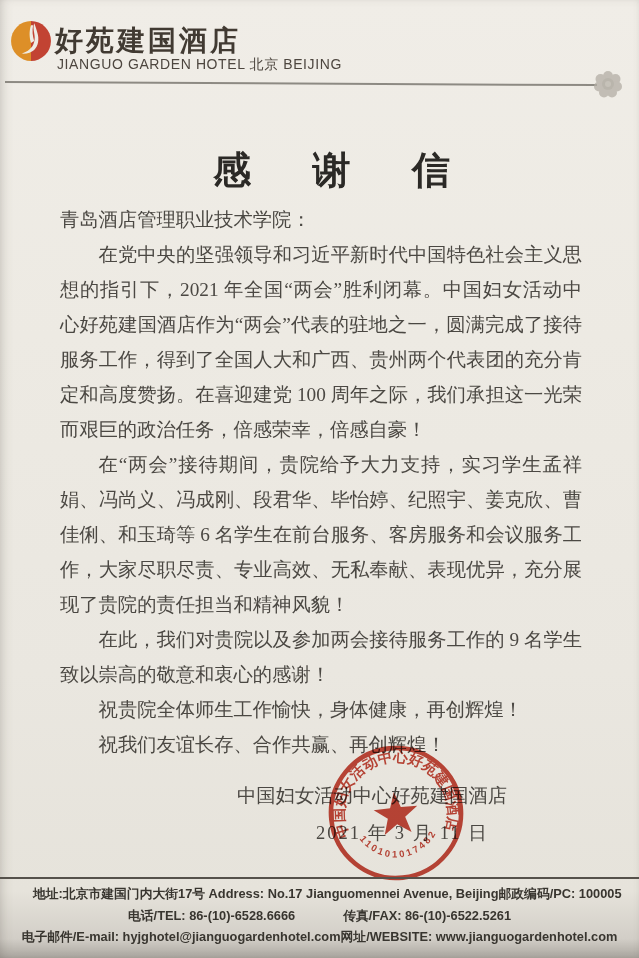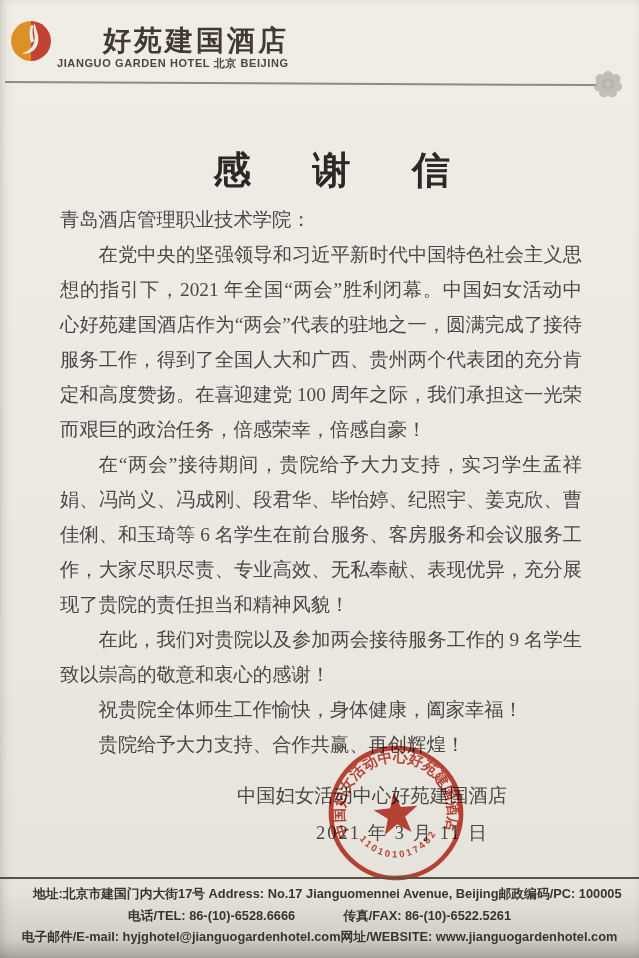--- a/index.html
+++ b/index.html
@@ -5,22 +5,22 @@
   html,body{margin:0;padding:0;}
   body{background:#c9c5be;font-family:"Liberation Serif",serif;}
   .page{
     position:relative;width:639px;height:958px;overflow:hidden;
     background:linear-gradient(180deg,#f0ede7 0%,#edeae3 35%,#eae7e0 70%,#e6e3db 93%,#d2cec7 98%,#aaa69f 100%);
     box-shadow:inset 6px 0 14px -8px rgba(90,85,78,.45), inset -4px 0 10px -8px rgba(90,85,78,.3);
   }
   
   .logo{position:absolute;left:10px;top:20px;width:42px;height:42px;}
   .brand-cn{position:absolute;left:55px;top:22px;font-size:28px;font-weight:700;color:#413a32;
-    font-family:"Liberation Sans",sans-serif;letter-spacing:3px;white-space:nowrap;margin-left:48px;}
-  .brand-en{position:absolute;left:57px;top:56px;font-size:11px;font-weight:700;color:#4d463f;
+    font-family:"Liberation Sans",sans-serif;letter-spacing:3px;white-space:nowrap;}
+  .brand-en{position:absolute;left:57px;top:56px;font-size:14px;font-weight:400;color:#4d463f;
     font-family:"Liberation Sans",sans-serif;letter-spacing:.6px;white-space:nowrap;}
   .head-rule{position:absolute;left:5px;top:81px;width:592px;height:1.6px;background:#8d8a83;
     transform:rotate(.3deg);transform-origin:left center;}
   .rosette{position:absolute;left:590px;top:66px;width:36px;height:36px;opacity:.75;}
   
   .title{position:absolute;left:0;top:133px;width:100%;margin:12px;text-align:center;
     font-size:38px;font-weight:700;color:#2b2926;letter-spacing:26px;padding-left:26px;
     box-sizing:border-box;font-family:"Liberation Serif",serif;}
   .body-text{position:absolute;left:60px;top:202px;width:522px;font-size:19.3px;line-height:35px;
     color:#4b4843;text-align:justify;}
@@ -70,22 +70,22 @@
     </svg>
   </div>
 
   <h1 class="title">感 谢 信</h1>
 
   <div class="body-text">
     <p class="salutation">青岛酒店管理职业技术学院：</p>
     <p>在党中央的坚强领导和习近平新时代中国特色社会主义思想的指引下，2021 年全国“两会”胜利闭幕。中国妇女活动中心好苑建国酒店作为“两会”代表的驻地之一，圆满完成了接待服务工作，得到了全国人大和广西、贵州两个代表团的充分肯定和高度赞扬。在喜迎建党 100 周年之际，我们承担这一光荣而艰巨的政治任务，倍感荣幸，倍感自豪！</p>
     <p>在“两会”接待期间，贵院给予大力支持，实习学生孟祥娟、冯尚义、冯成刚、段君华、毕怡婷、纪照宇、姜克欣、曹佳俐、和玉琦等 6 名学生在前台服务、客房服务和会议服务工作，大家尽职尽责、专业高效、无私奉献、表现优异，充分展现了贵院的责任担当和精神风貌！</p>
     <p>在此，我们对贵院以及参加两会接待服务工作的 9 名学生致以崇高的敬意和衷心的感谢！</p>
-    <p>祝贵院全体师生工作愉快，身体健康，阖家幸福！</p>
-    <p>贵院给予大力支持、合作共赢、再创辉煌！</p>
+    <p>祝贵院全体师生工作愉快，身体健康，再创辉煌！</p>
+    <p>祝我们友谊长存、合作共赢、再创辉煌！</p>
   </div>
 
   <div class="sig">中国妇女活动中心好苑建国酒店</div>
   <div class="date">2021 年 3 月 11 日</div>
 
   <div class="stamp">
     <svg viewBox="0 0 140 140" width="140" height="140">
       <defs>
         <path id="seal-arc-top" d="M 21,88 A 52,52 0 1 1 119,88" fill="none"></path>
         <path id="seal-arc-bottom" d="M 31,92 A 45,45 0 0 0 109,92" fill="none"></path>

